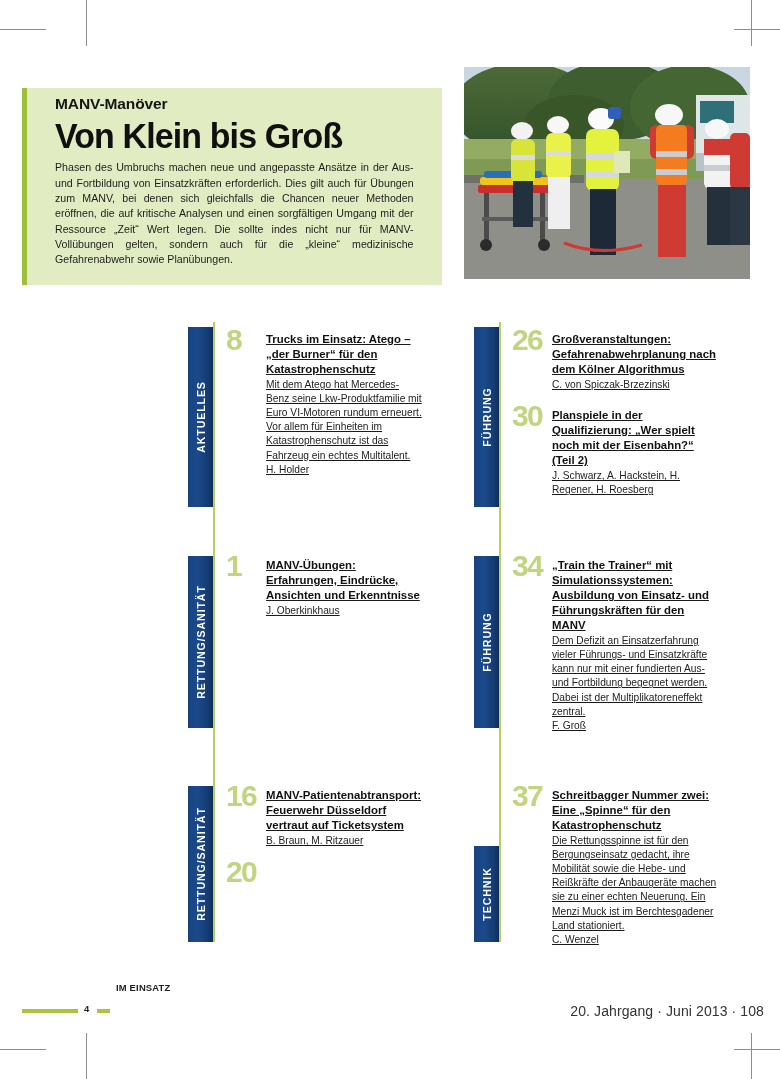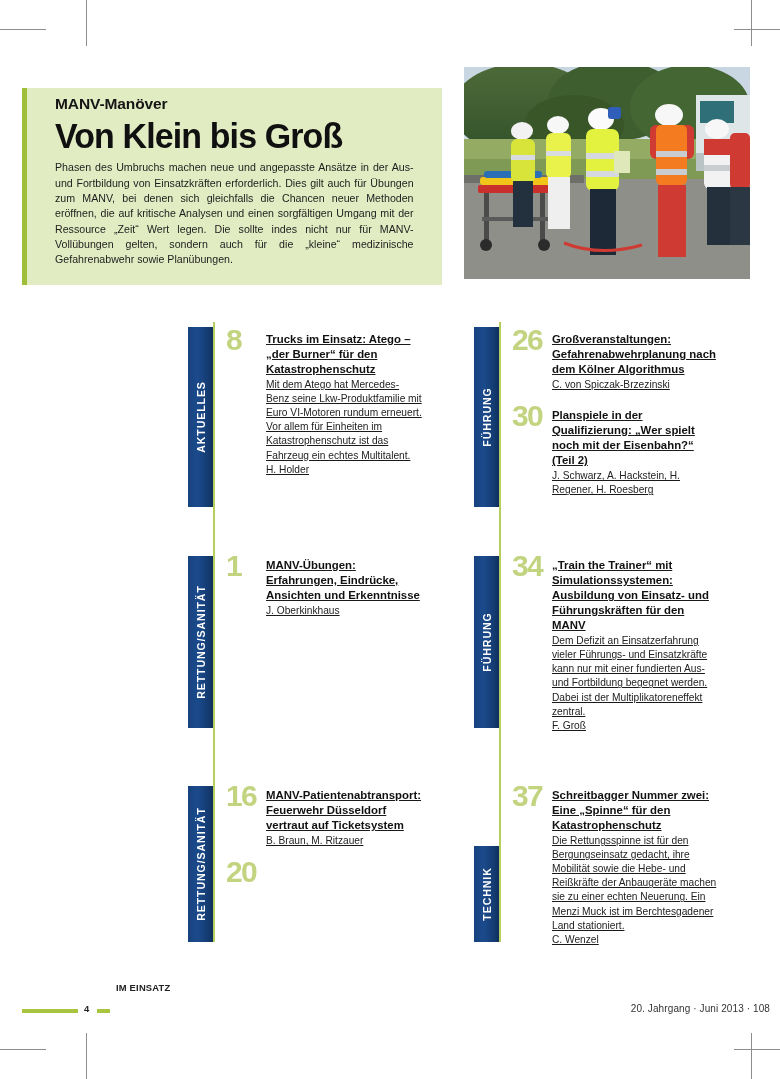--- a/index.html
+++ b/index.html
@@ -102,22 +102,22 @@
   }
   .footer-dash{
     position:absolute;left:97px;top:1009px;width:13px;height:4px;
     background:#a9c43f;
   }
   .footer-label{
     position:absolute;left:116px;top:982px;
     font-size:9.4px;font-weight:bold;color:#222;letter-spacing:0.2px;
   }
   .footer-right{
-    position:absolute;right:10px;top:1003px;
-    font-size:10px;color:#333;letter-spacing:0.1px;
+    position:absolute;right:16px;top:1003px;
+    font-size:14px;color:#333;letter-spacing:0.1px;
   }
 </style>
 </head>
 <body>
 
 <div class="page">
 
   <div class="cropmark cm-v" style="left:86px;top:0px;"></div>
   <div class="cropmark cm-h" style="left:0px;top:29px;"></div>
   <div class="cropmark cm-v" style="left:751px;top:0px;"></div>

